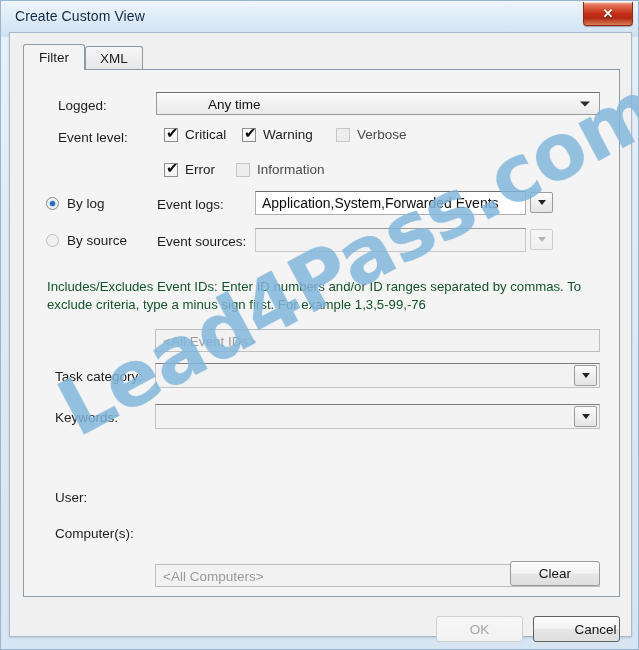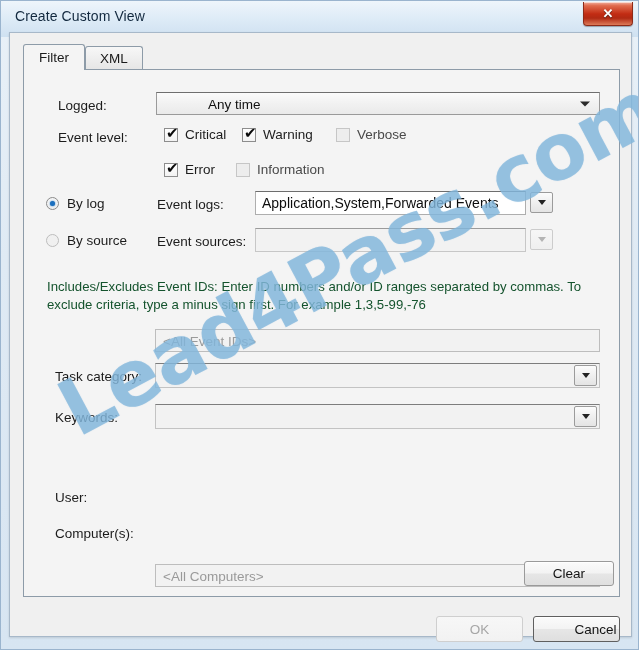--- a/index.html
+++ b/index.html
@@ -455,21 +455,21 @@
         <i></i>
       </div>
 
       <div class="lbl" style="left:23px; top:420px;">User:</div>
 
       <div class="lbl" style="left:23px; top:456px;">Computer(s):</div>
       <div class="field" style="left:131px; top:450px; width:445px; height:23px;margin-top:44px;">
         <span class="ph">&lt;All Computers&gt;</span>
       </div>
 
-      <div class="btn" style="left:486px; top:491px; width:90px; height:25px;margin-left:14px;">
+      <div class="btn" style="left:486px; top:491px; width:90px; height:25px;">
         <span>Clear</span>
       </div>
 
     </div>
 
     <div class="btn disabled" style="left:426px; top:583px; width:87px; height:26px;">
       <span>OK</span>
     </div>
     <div class="btn default" style="left:523px; top:583px; width:87px; height:26px;">
       <span>Cancel</span>

